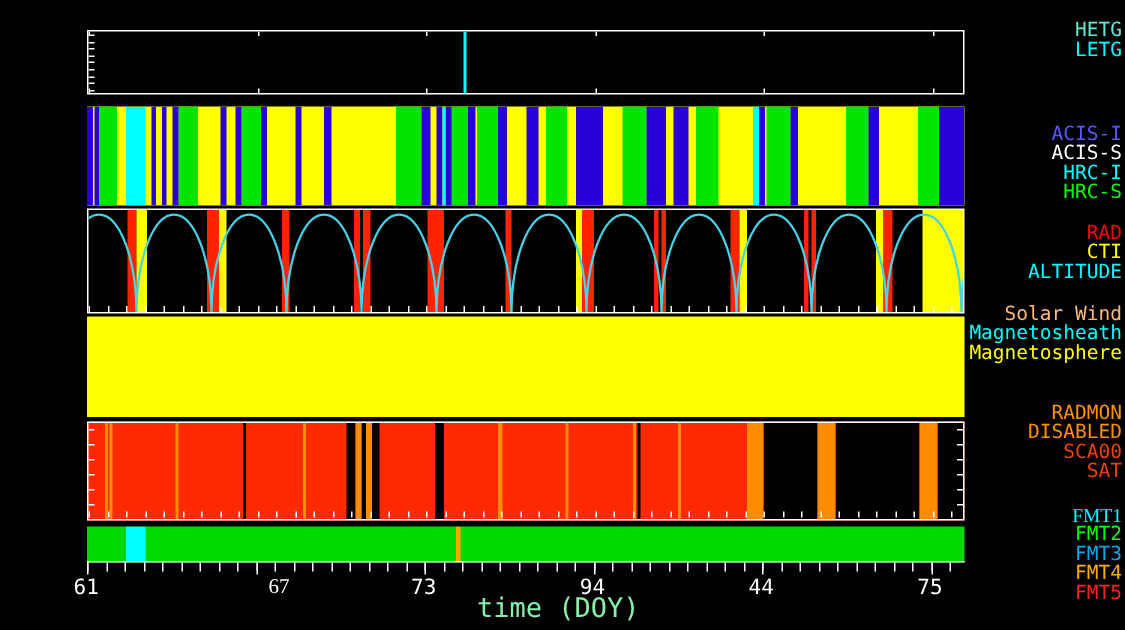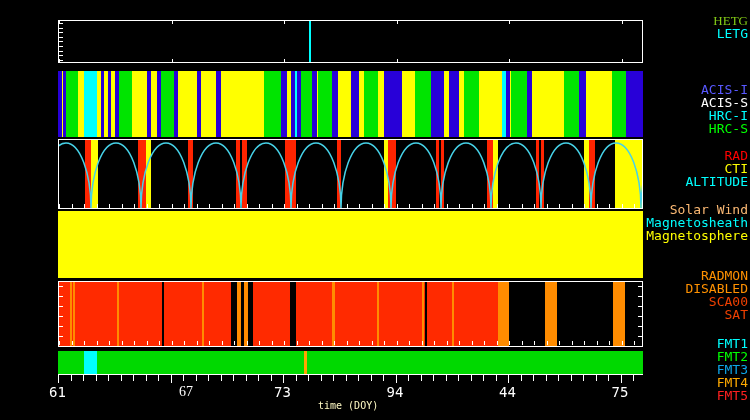--- a/index.html
+++ b/index.html
@@ -4,21 +4,21 @@
 <style>
   html,body{margin:0;padding:0;background:#000;}
   .screen{position:relative;width:750px;height:420px;background:#000;overflow:hidden;
           font-family:"DejaVu Sans Mono","Liberation Mono",monospace;}
   .band{position:absolute;left:58px;width:585px;overflow:hidden;box-sizing:border-box;}
   .frame{border:1px solid #fff;}
   .seg{position:absolute;top:0;bottom:0;}
   .tick{position:absolute;background:#fff;}
   .rlabel{position:absolute;right:2px;font-size:13px;line-height:13px;white-space:pre;}
   .axislabel{position:absolute;color:#fff;font-size:14px;line-height:14px;white-space:pre;}
-  .xlabel{position:absolute;color:#fef9c3;font-size:10px;line-height:14px;}
+  .xlabel{position:absolute;color:#86efac;font-size:18px;line-height:14px;}
   .updated{position:absolute;color:#fff;font-size:14px;line-height:14px;right:2px;top:403px;white-space:pre;}
   svg{position:absolute;top:0;left:0;}
 </style>
 </head>
 <body>
 
 <div class="screen">
   <div id="band1" class="band frame" style="top: 20px; height: 43px; background: rgb(0, 0, 0);">
       <div class="tick" style="left: 0px; top: 2px; width: 4px; height: 1px;"></div>
       <div class="tick" style="left: 0px; top: 6.6px; width: 4px; height: 1px;"></div>
@@ -299,35 +299,35 @@
       <div class="axislabel" style="left: 216px; top: 10px;">73</div>
       <div class="tick" style="left: 337.5px; top: 0px; width: 1px; height: 8px;"></div>
       <div class="axislabel" style="left: 328.5px; top: 10px;">94</div>
       <div class="tick" style="left: 450px; top: 0px; width: 1px; height: 8px;"></div>
       <div class="axislabel" style="left: 441px; top: 10px;">44</div>
       <div class="tick" style="left: 562.5px; top: 0px; width: 1px; height: 8px;"></div>
       <div class="axislabel" style="left: 553.5px; top: 10px;">75</div>
     </div>
   <div id="xlab" class="xlabel" style="left:318px;top:399px;">time (DOY)</div>
   <div id="rlabels" style="position: absolute; left: 645px; top: 0px; width: 105px; height: 420px;">
-      <div class="rlabel" style="color: #84cc16; top: 14px; font-family: Liberation Serif, serif;">HETG</div>
+      <div class="rlabel" style="color: #5eead4; top: 14px;">HETG</div>
       <div class="rlabel" style="color: rgb(0, 255, 255); top: 27px;">LETG</div>
       <div class="rlabel" style="color: rgb(88, 88, 255); top: 83px;">ACIS-I</div>
       <div class="rlabel" style="color: rgb(255, 255, 255); top: 96px;">ACIS-S</div>
       <div class="rlabel" style="color: rgb(0, 255, 255); top: 109px;">HRC-I</div>
       <div class="rlabel" style="color: rgb(0, 255, 0); top: 122px;">HRC-S</div>
       <div class="rlabel" style="color: rgb(255, 0, 0); top: 149px;">RAD</div>
       <div class="rlabel" style="color: rgb(255, 255, 0); top: 162px;">CTI</div>
       <div class="rlabel" style="color: rgb(0, 255, 255); top: 175px;">ALTITUDE</div>
       <div class="rlabel" style="color: #fdba74; top: 203px;">Solar Wind</div>
       <div class="rlabel" style="color: rgb(255, 255, 0); top: 229px;">Magnetosphere</div>
       <div class="rlabel" style="color: rgb(0, 255, 255); top: 216px;">Magnetosheath</div>
       <div class="rlabel" style="color: rgb(255, 145, 0); top: 269px;">RADMON</div>
       <div class="rlabel" style="color: rgb(255, 145, 0); top: 282px;">DISABLED</div>
       <div class="rlabel" style="color: rgb(240, 64, 0); top: 295px;">SCA00</div>
       <div class="rlabel" style="color: rgb(240, 64, 0); top: 308px;">SAT</div>
-      <div class="rlabel" style="color: rgb(0, 255, 255); top: 337px;">FMT1</div>
+      <div class="rlabel" style="color: rgb(0, 255, 255); top: 337px; font-family: Liberation Serif, serif;">FMT1</div>
       <div class="rlabel" style="color: rgb(0, 255, 0); top: 350px;">FMT2</div>
       <div class="rlabel" style="color: #0ea5e9; top: 363px;">FMT3</div>
       <div class="rlabel" style="color: rgb(255, 170, 0); top: 376px;">FMT4</div>
       <div class="rlabel" style="color: rgb(255, 32, 32); top: 389px;">FMT5</div>
     </div>
 </div>
 
 </body></html>

